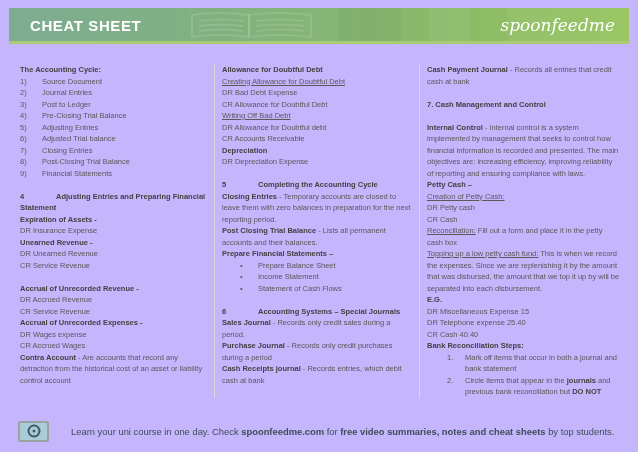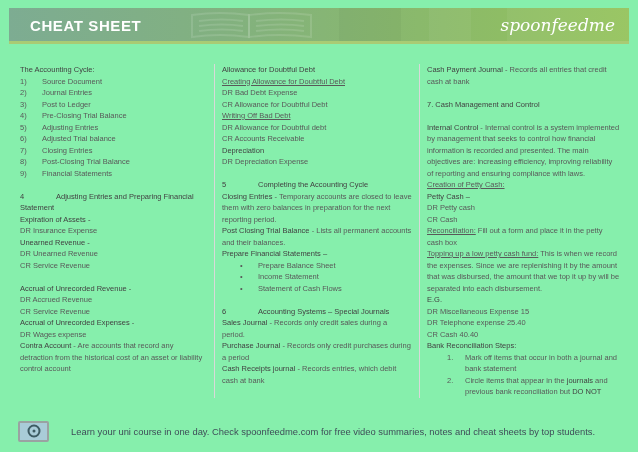--- a/index.html
+++ b/index.html
@@ -1,18 +1,18 @@
 <!DOCTYPE html>
 <html><head>
 <meta charset="utf-8">
 <style>
   * { margin:0; padding:0; box-sizing:border-box; }
   html,body { background:#ffffff; }
   .page {
-    position:relative; width:638px; height:452px; background:#86efac;
+    position:relative; width:638px; height:452px; background:#c4b5fd;
     font-family:"Liberation Sans","DejaVu Sans",sans-serif; overflow:hidden;
   }
   
   .header {
     position:absolute; left:9px; right:9px; top:8px; height:33px;
     background:linear-gradient(90deg,#7dac92 0%, #82b17f 35%, #8bba69 70%, #95c35c 100%);
     overflow:hidden;
   }
   .header .stripe1 { position:absolute; left:330px; top:0; width:62px; height:100%; background:rgba(0,0,0,0.03); }
   .header .stripe2 { position:absolute; left:420px; top:0; width:42px; height:100%; background:rgba(255,255,255,0.05); }
@@ -29,21 +29,21 @@
   }
   .header-accent { position:absolute; left:9px; right:9px; top:41px; height:3px; background:#a9cb74; }
 
   
   .content { position:absolute; left:20px; top:64px; width:600px; display:flex; }
   .col { font-size:7.5px; line-height:11.5px; color:#595959; }
   .col-1 { width:187px; } .col-2 { width:190px; } .col-3 { width:193px; }
   .divider { width:1px; background:#d9d9d9; margin:0 7px; min-height:334px; }
   .line { position:relative; }
   .line.blank { height:11.5px; }
-  .b { font-weight:normal; color:#424242; }
+  .b { font-weight:bold; color:#424242; }
   .u { text-decoration:underline; }
   .tabnum { display:inline-block; width:36px; }
   .num-line { padding-left:22px; }
   .num-line .num { position:absolute; left:0; }
   .bullet-line { padding-left:36px; }
   .bullet-line .bullet-dot { position:absolute; left:18px; }
   .step-line { padding-left:38px; }
   .step-line .step-num { position:absolute; left:20px; }
 
   
@@ -103,20 +103,21 @@
         <div class="line"><span>DR Insurance Expense</span></div>
         <div class="line"><span class="b">Unearned Revenue -</span></div>
         <div class="line"><span>DR Unearned Revenue</span></div>
         <div class="line"><span>CR Service Revenue</span></div>
         <div class="line blank"></div>
         <div class="line"><span class="b">Accrual of Unrecorded Revenue -</span></div>
         <div class="line"><span>DR Accrued Revenue</span></div>
         <div class="line"><span>CR Service Revenue</span></div>
         <div class="line"><span class="b">Accrual of Unrecorded Expenses -</span></div>
         <div class="line"><span>DR Wages expense</span></div>
+        <div class="line"><span>CR Accrued Wages</span></div>
         <div class="line"><span class="b">Contra Account</span><span> - Are accounts that record any detraction from the historical cost of an asset or liability control account</span></div>
       </div>
     <div class="divider"></div>
     <div class="col col-2">
         <div class="line"><span class="b">Allowance for Doubtful Debt</span></div>
         <div class="line"><span class="u">Creating Allowance for Doubtful Debt</span></div>
         <div class="line"><span>DR Bad Debt Expense</span></div>
         <div class="line"><span>CR Allowance for Doubtful Debt</span></div>
         <div class="line"><span class="u">Writing Off Bad Debt</span></div>
         <div class="line"><span>DR Allowance for Doubtful debt</span></div>
@@ -137,22 +138,22 @@
         <div class="line"><span class="b">Purchase Journal</span><span> - Records only credit purchases during a period</span></div>
         <div class="line"><span class="b">Cash Receipts journal</span><span> - Records entries, which debit cash at bank</span></div>
       </div>
     <div class="divider"></div>
     <div class="col col-3">
         <div class="line"><span class="b">Cash Payment Journal</span><span> - Records all entries that credit cash at bank</span></div>
         <div class="line blank"></div>
         <div class="line"><span class="b">7. Cash Management and Control</span></div>
         <div class="line blank"></div>
         <div class="line"><span class="b">Internal Control</span><span> - Internal control is a system implemented by management that seeks to control how financial information is recorded and presented. The main objectives are: increasing efficiency, improving reliability of reporting and ensuring compliance with laws.</span></div>
+        <div class="line"><span class="b">Petty Cash –</span></div>
         <div class="line"><span class="u">Creation of Petty Cash:</span></div>
-        <div class="line"><span class="b">Petty Cash –</span></div>
         <div class="line"><span>DR Petty cash</span></div>
         <div class="line"><span>CR Cash</span></div>
         <div class="line"><span class="u">Reconciliation:</span><span> Fill out a form and place it in the petty cash box</span></div>
         <div class="line"><span class="u">Topping up a low petty cash fund:</span><span> This is when we record the expenses. Since we are replenishing it by the amount that was disbursed, the amount that we top it up by will be separated into each disbursement.</span></div>
         <div class="line"><span class="b">E.G.</span></div>
         <div class="line"><span>DR Miscellaneous Expense 15</span></div>
         <div class="line"><span>DR Telephone expense 25.40</span></div>
         <div class="line"><span>CR Cash 40.40</span></div>
         <div class="line"><span class="b">Bank Reconciliation Steps:</span></div>
         <div class="line step-line"><span class="step-num">1.</span><span>Mark off items that occur in both a journal and bank statement</span></div>

